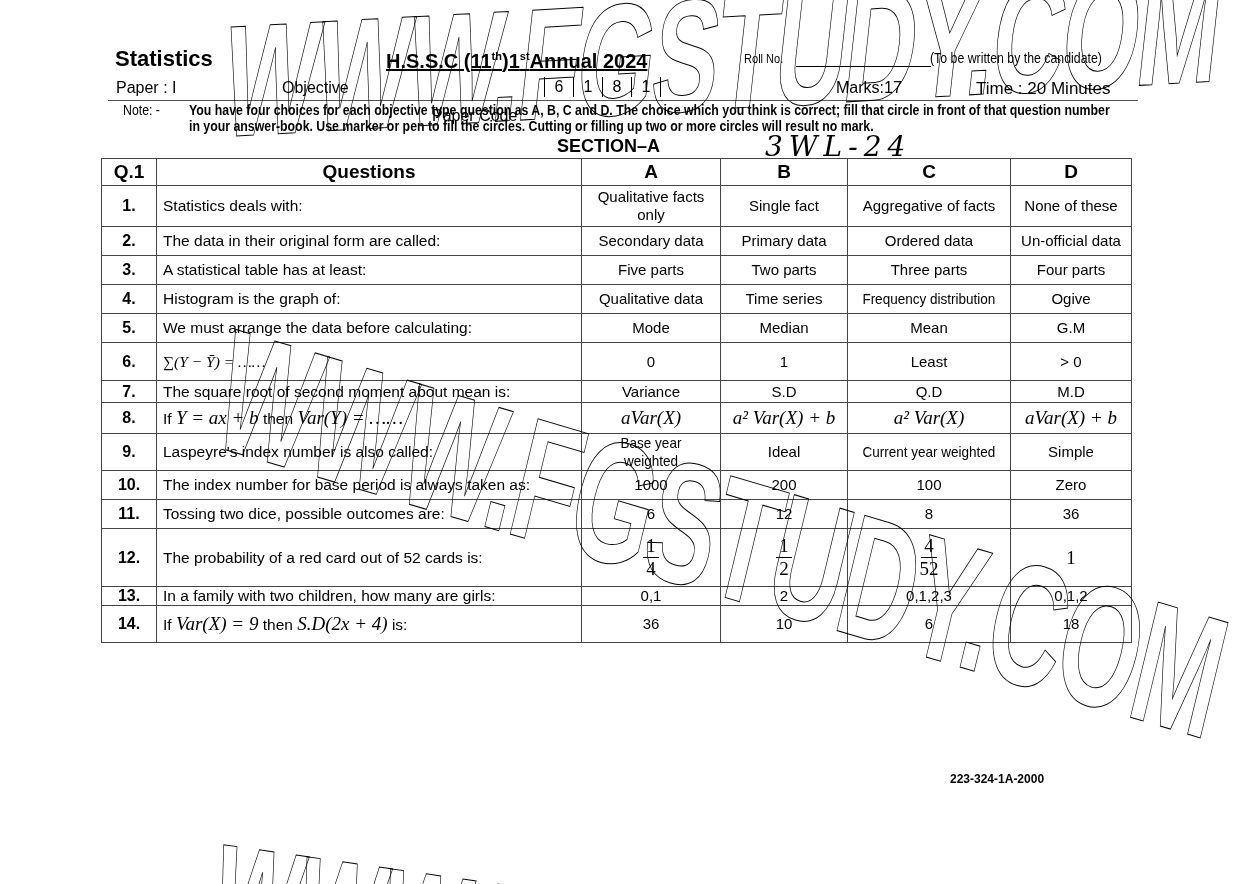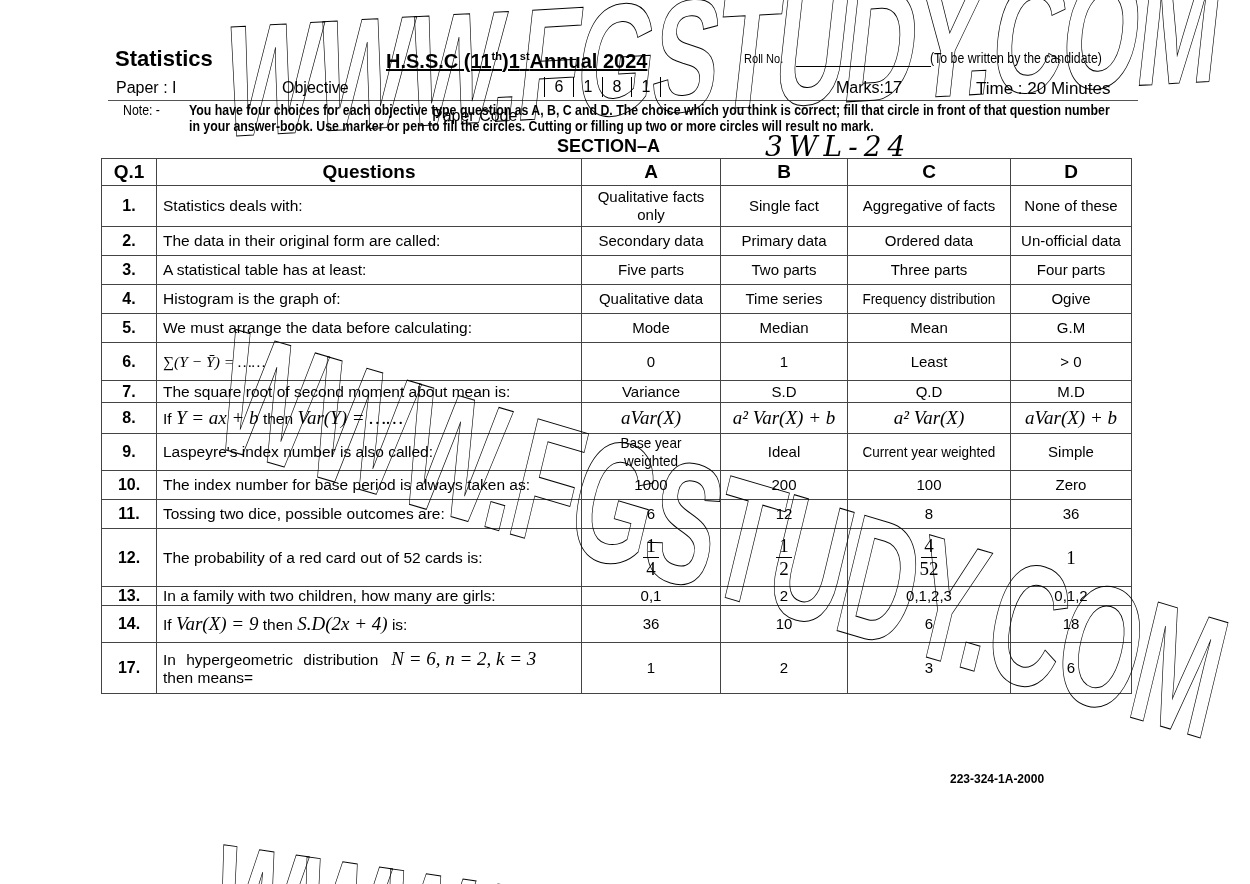--- a/index.html
+++ b/index.html
@@ -198,28 +198,20 @@
       <td>0,1,2</td>
     </tr>
     <tr style="height:37px">
       <td class="qn">14.</td>
       <td class="qt"><span>If</span> <span class="math">Var(X) = 9</span> <span>then</span> <span class="math">S.D(2x + 4)</span> <span>is:</span></td>
       <td>36</td>
       <td>10</td>
       <td>6</td>
       <td>18</td>
     </tr>
-    <tr style="height:51px">
-      <td class="qn">17.</td>
-      <td class="qt"><span style="word-spacing:6px">In hypergeometric distribution</span>&nbsp;&nbsp; <span class="math">N = 6, n = 2, k = 3</span><br><span>then means=</span></td>
-      <td>1</td>
-      <td>2</td>
-      <td>3</td>
-      <td>6</td>
-    </tr>
   </tbody>
 </table>
 
 <div class="abs footer">223-324-1A-2000</div>
 
 <div class="wm wm1">WWW.FGSTUDY.COM</div>
 <div class="wm wm2">WWW.FGSTUDY.COM</div>
 <div class="wm wm3">WWW.FGSTUDY</div>
 
 </body></html>

